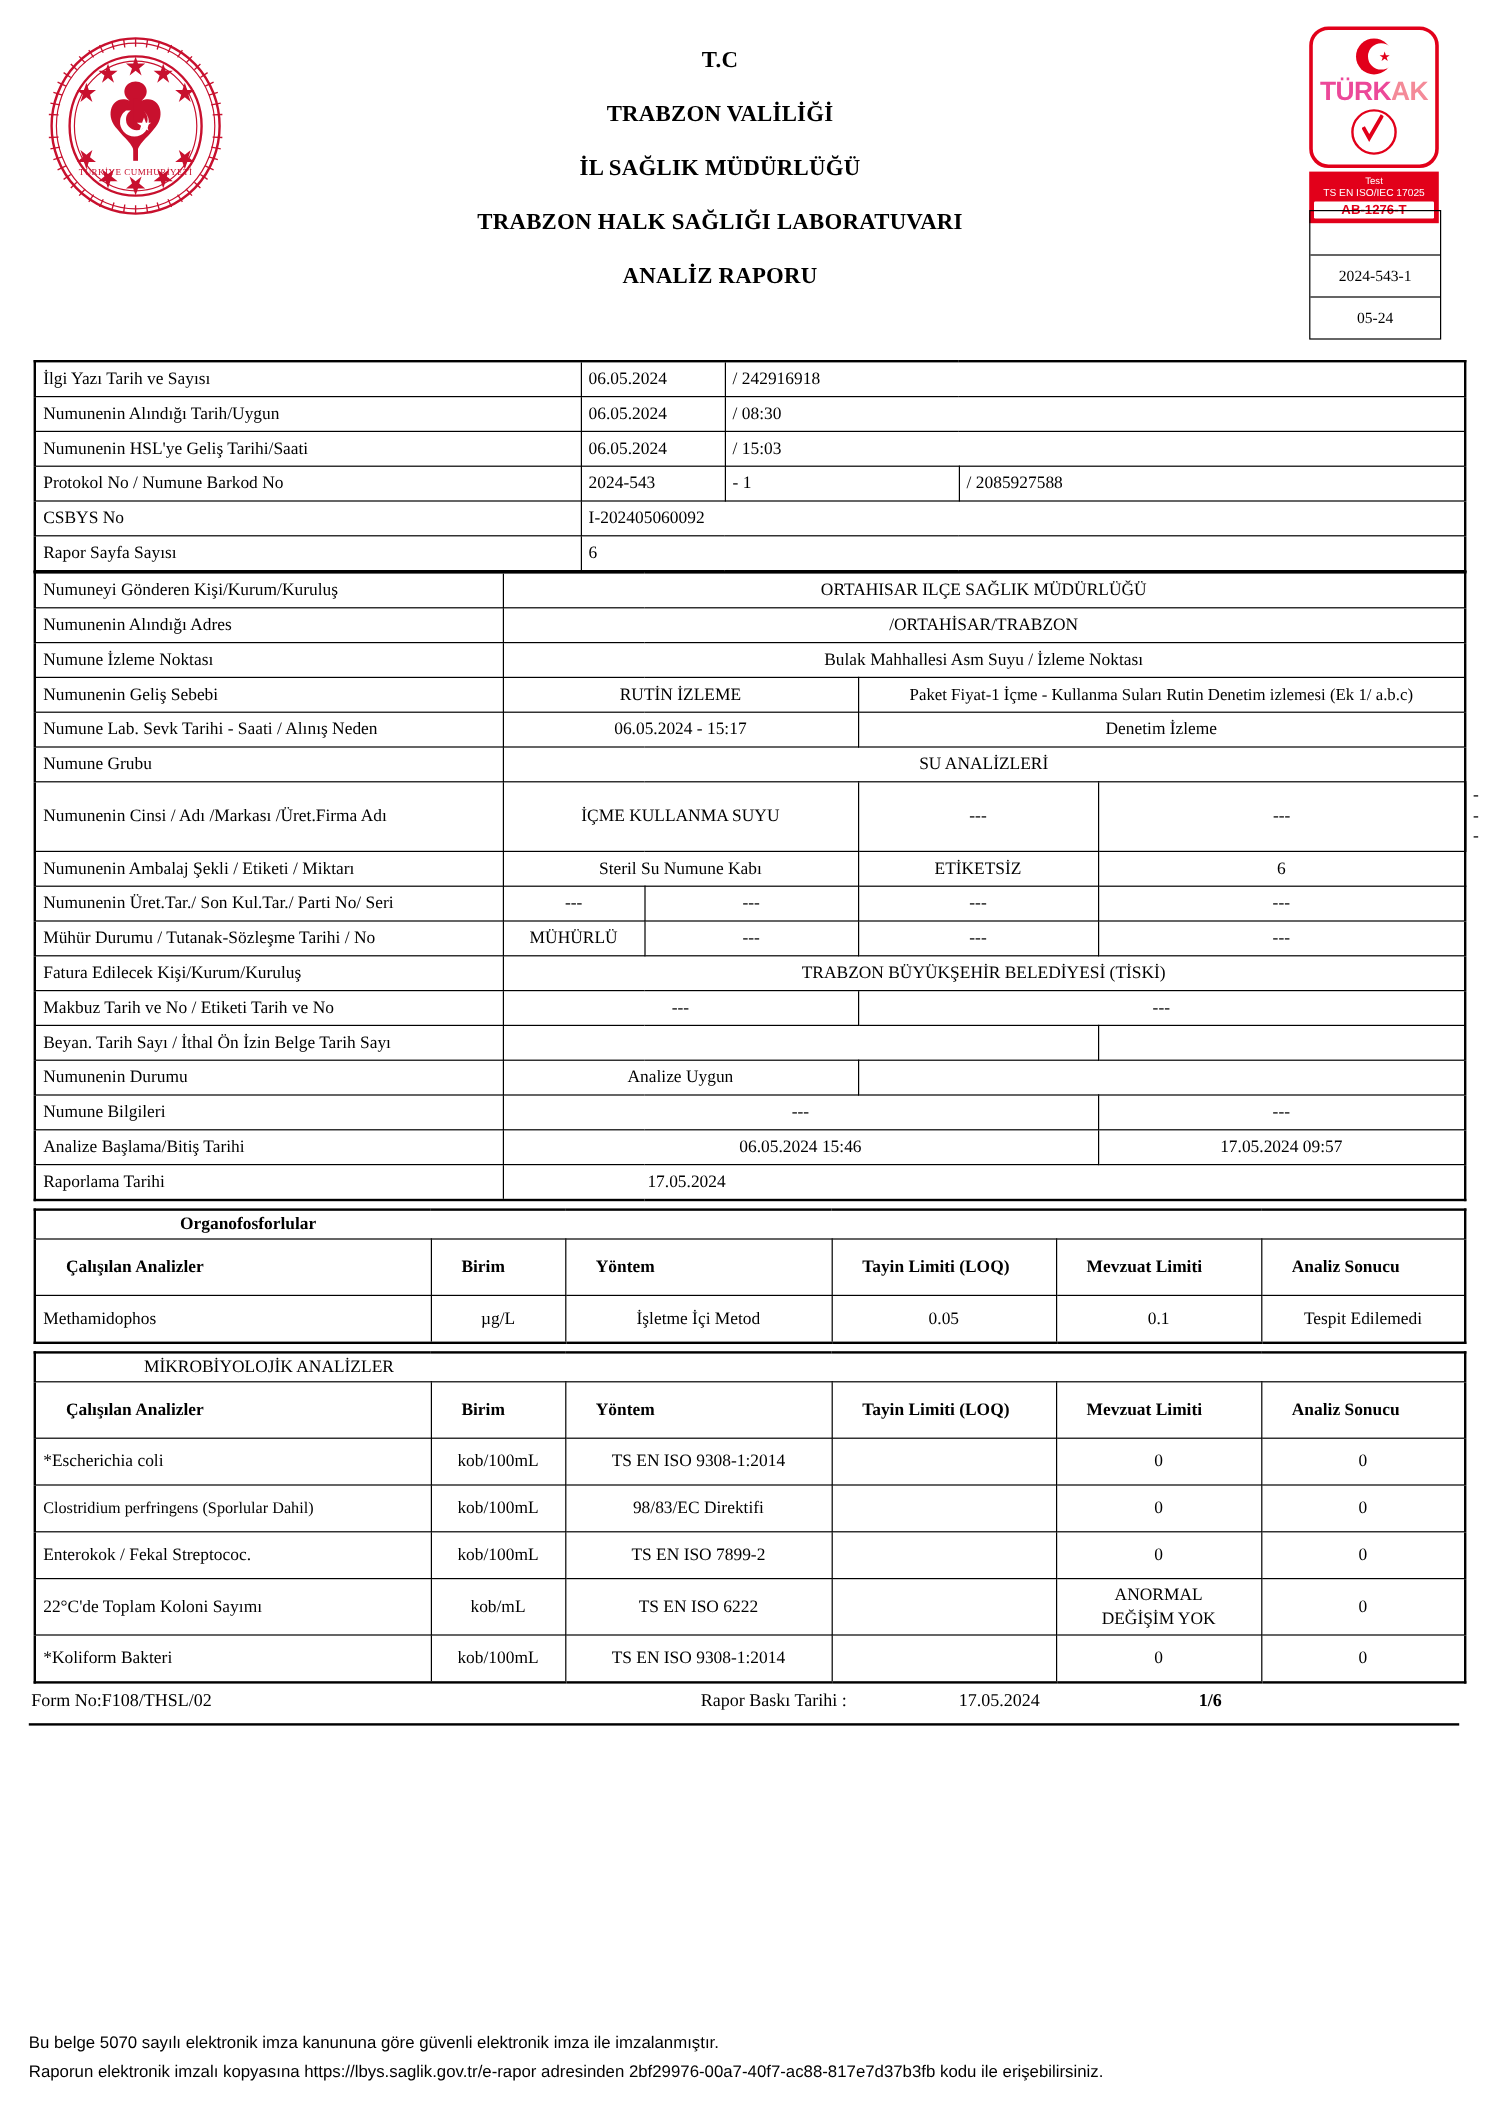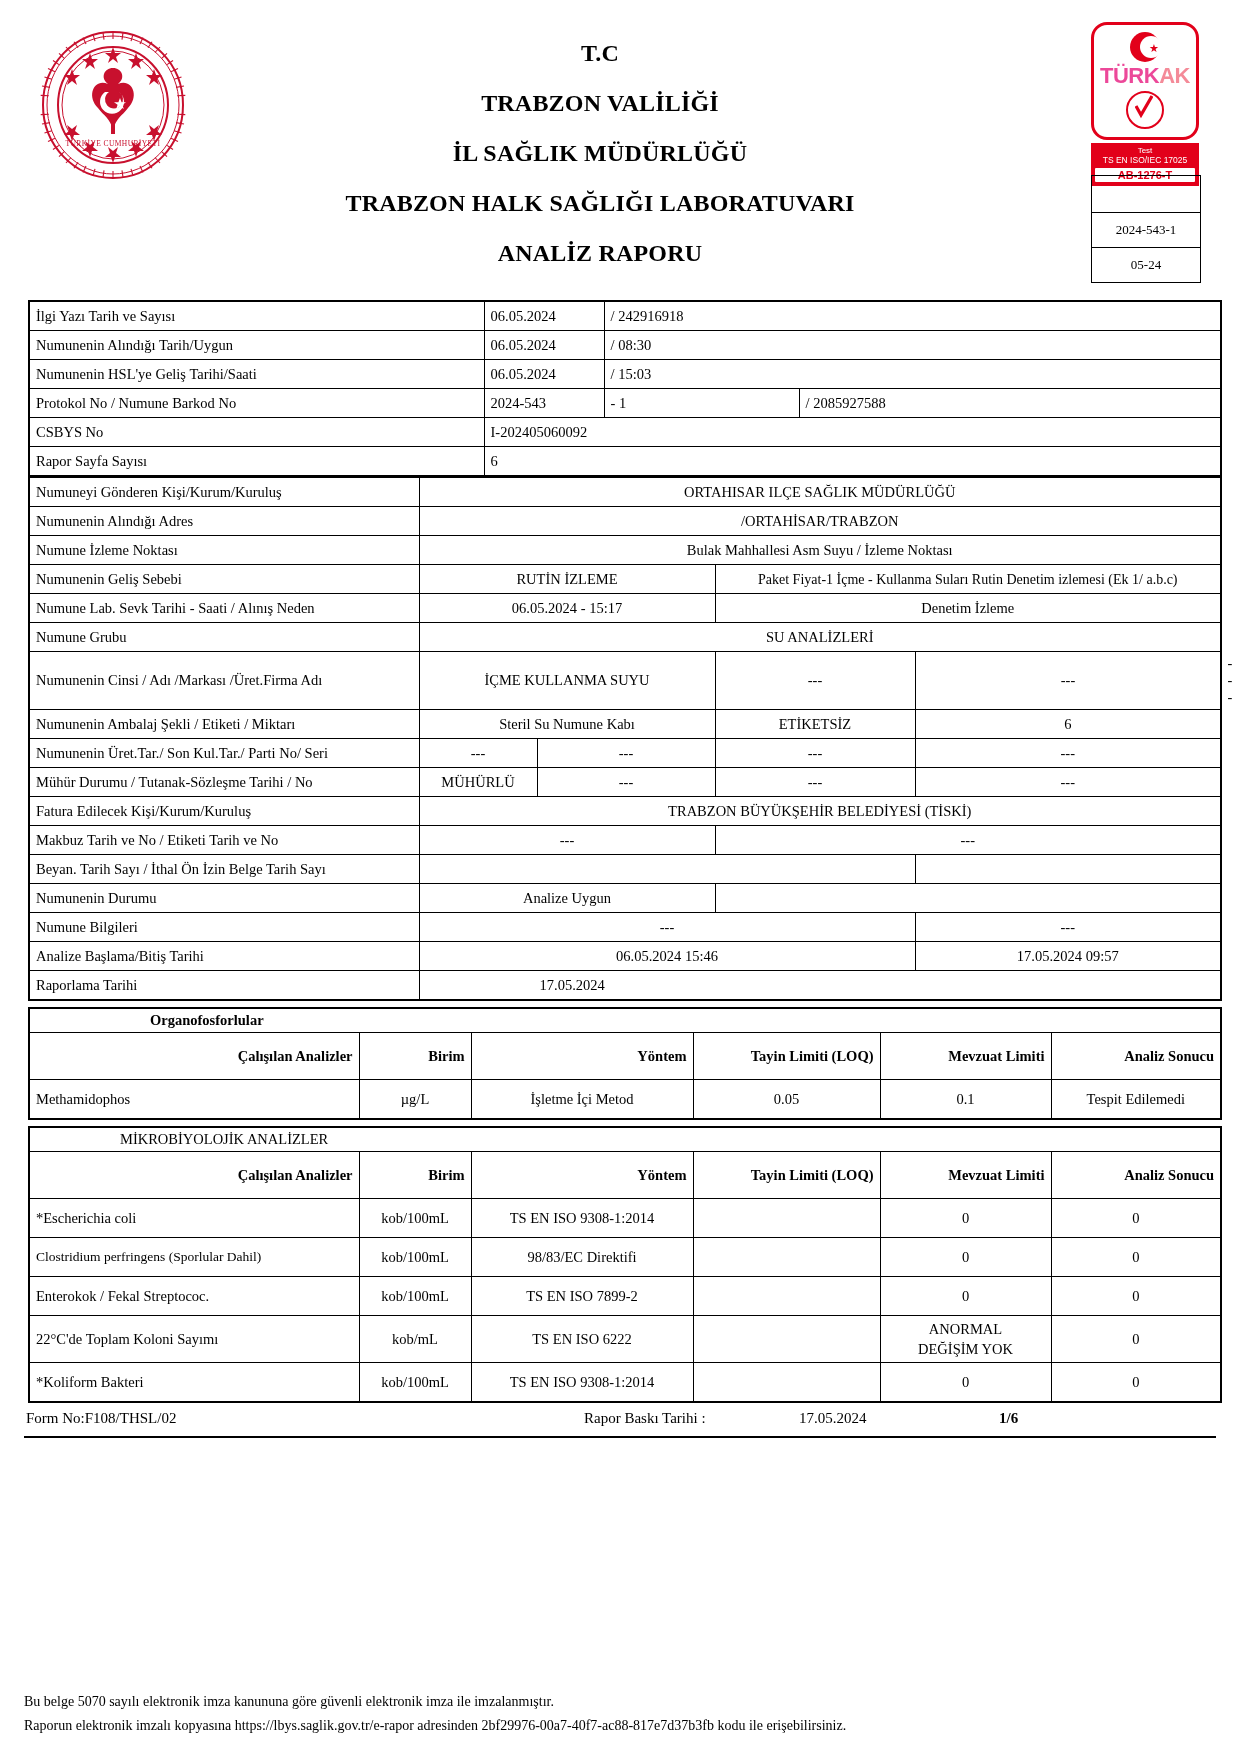--- a/index.html
+++ b/index.html
@@ -15,21 +15,21 @@
 
   
   .header { position:relative; height:300px; }
 
   .seal { position:absolute; left:38px; top:30px; width:150px; height:150px; }
 
   .titles {
     position:absolute; left:300px; top:40px; width:600px;
     text-align:center;
   }
-  .titles .t { font-weight:bold; font-size:24px; margin:0 0 23px 0; letter-spacing:0.2px; }
+  .titles .t { font-weight:bold; font-size:19px; margin:0 0 23px 0; letter-spacing:0.2px; }
 
   .turkak-wrap { position:absolute; left:1091px; top:22px; width:110px; }
   .turkak-box {
     width:108px; height:118px; border:3px solid #e2001a; border-radius:16px;
     box-sizing:border-box; background:#fff; position:relative;
     display:flex; flex-direction:column; align-items:center; justify-content:flex-start;
     padding-top:4px;
   }
   .crescent-badge { width:30px; height:30px; position:relative; margin-top:3px; }
   .crescent-badge .c-outer {
@@ -81,33 +81,33 @@
   .ctr { text-align:center; }
   .thick-top td { border-top:2.5px solid #000; }
   .thick-bottom td { border-bottom:2.5px solid #000; }
   .outer-left { border-left:2.5px solid #000 !important; }
   .outer-right { border-right:2.5px solid #000 !important; }
 
   .sect-gap { height:6px; }
 
   .grp-title { font-weight:bold; font-size:15px; text-align:left; padding-left:120px !important; }
   .grp-title-left { font-weight:normal; font-size:15px; text-align:left; padding-left:90px !important; }
-  .analysis-table th { font-weight:bold; font-size:14.5px; text-align:right; height:40px;padding-left:25px; }
+  .analysis-table th { font-weight:bold; font-size:14.5px; text-align:left; height:40px;padding-left:25px; }
   .analysis-table td.cellv { height:32px; }
 
   
   .footer-row { width:1192px; margin:3px 24px 0 24px; position:relative; height:30px; font-size:15px; }
   .footer-row .fleft { position:absolute; left:2px; top:4px; }
   .footer-row .fmid { position:absolute; left:560px; top:4px; }
   .footer-row .fdate { position:absolute; left:775px; top:4px; }
   .footer-row .fpage { position:absolute; left:975px; top:4px; font-weight:bold; }
   .footer-rule { width:1192px; margin:0 24px; border-top:2.5px solid #000; }
 
   .esig { position:absolute; left:24px; top:1690px; width:1192px;
-          font-family:Liberation Serif, serif; font-size:14px; line-height:24px; }
+          font-family:Liberation Sans, sans-serif; font-size:14px; line-height:24px; }
 </style>
 </head>
 <body>
 
 <div class="page">
 
   <div class="header">
 
     <svg class="seal" viewBox="0 0 150 150">
       <ellipse cx="75" cy="75" rx="70" ry="73" fill="none" stroke="#c8102e" stroke-width="2"></ellipse>

